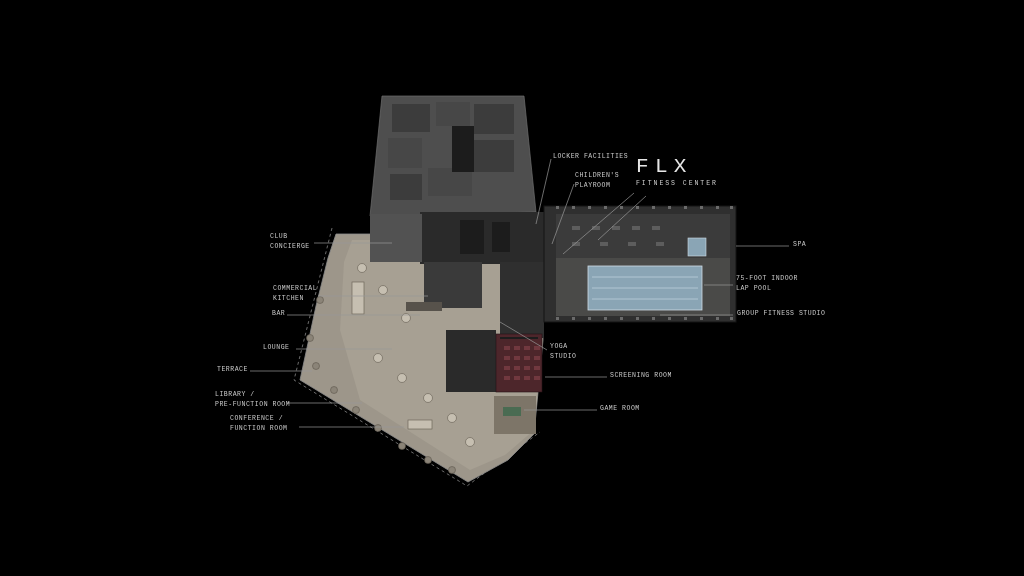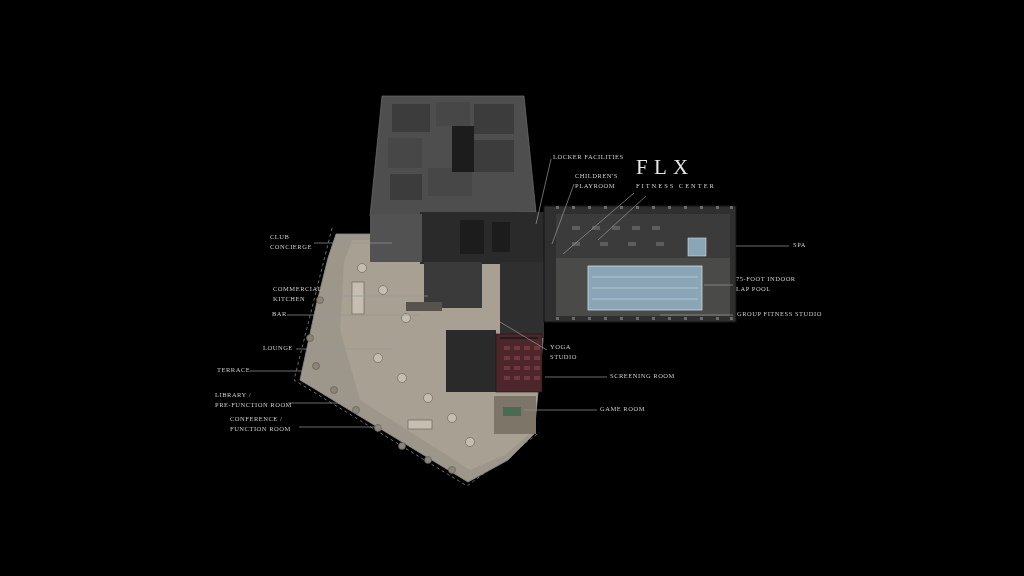--- a/index.html
+++ b/index.html
@@ -1,17 +1,17 @@
 <!DOCTYPE html>
 <html style="--bg: #000000; --floor: #9d968a; --indoor: #a7a093; --pool: #8aa5b5; --screening: #4d262b; --label: #c9c9c9; --leader: #9a9a9a;"><head>
 <meta charset="utf-8">
 <style>
   html,body{margin:0;padding:0;background:#000;}
   .stage{position:relative;width:1024px;height:576px;background:var(--bg,#000);overflow:hidden;
-         font-family:Liberation Serif, serif;}
+         font-family:Liberation Mono, monospace;}
   .plan-svg{position:absolute;left:0;top:0;width:1024px;height:576px;}
   .label{position:absolute;color:var(--label,#c9c9c9);font-size:6.5px;line-height:1.5;
          letter-spacing:.08em;white-space:pre-line;}
   .logo{position:absolute;left:636px;top:155px;color:#e6e6e6;}
   .logo .word{font-size:21px;letter-spacing:.30em;font-weight:400;}
   .logo .sub{font-size:6.5px;letter-spacing:.30em;color:#cfcfcf;margin-top:2px;}
   
   .floor{fill:var(--floor,#9d968a);stroke:#8d8d8d;stroke-width:.8;}
   .indoor{fill:var(--indoor,#a7a093);}
   .terr-line{fill:none;stroke:#9b9b9b;stroke-width:.7;stroke-dasharray:3 3;}

